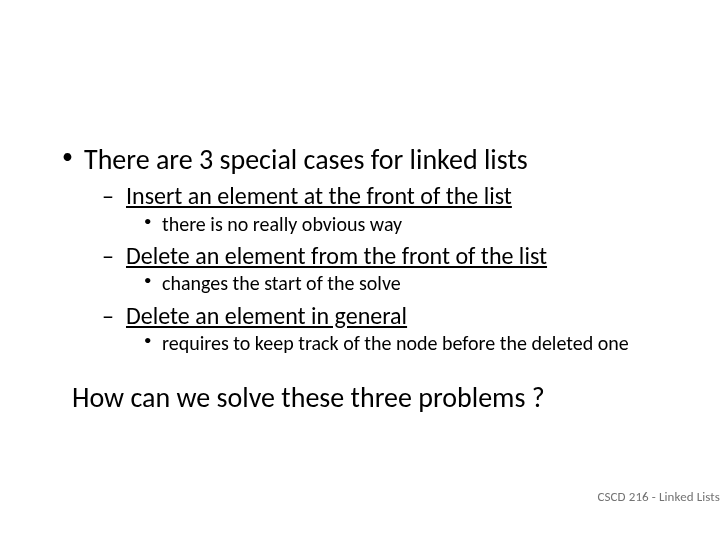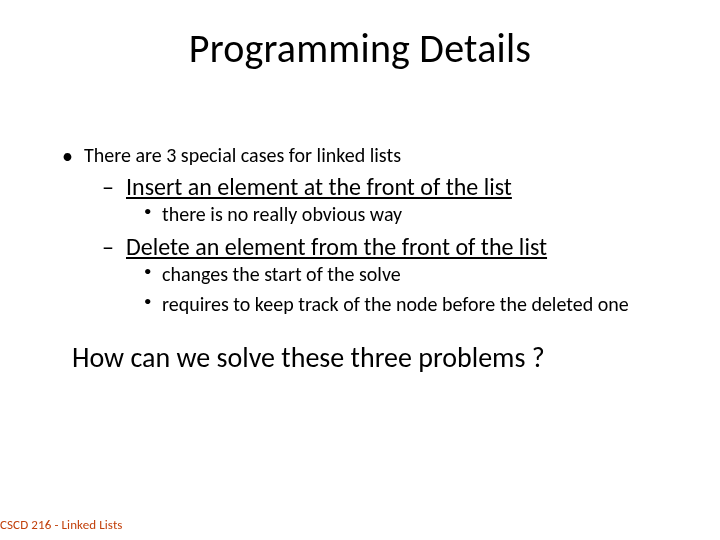--- a/index.html
+++ b/index.html
@@ -24,21 +24,21 @@
     padding-top: 24px;
     letter-spacing: 0.2px;
   }
   .body {
     position: absolute;
     top: 144px;
     left: 60px;
     right: 48px;
   }
   .lvl1 {
-    font-size: 20px;
+    font-size: 28px;
     margin: 0 0 6px 0;
     padding-left: 24px;
     position: relative;
     line-height: 1.15;
   }
   .lvl1::before {
     content: "•";
     position: absolute;
     left: 2px;
     top: 0;
@@ -72,45 +72,45 @@
     top: 0;
     font-size: 15px;
   }
   .closing {
     font-size: 28px;
     margin: 26px 0 0 12px;
     line-height: 1.15;
   }
   .footer {
     position: absolute;
-    bottom: 8px;
+    bottom: 36px;
     width: 100%;
-    text-align: left;
+    text-align: right;
     font-size: 13px;
-    color: #c2410c;
+    color: #737373;
     letter-spacing: 0.1px;
   }
 </style>
 </head>
 <body>
 
 <div class="slide">
 
-  <div class="title">Programming Details</div>
 
   <div class="body">
 
     <div class="lvl1">There are 3 special cases for linked lists</div>
 
     <div class="lvl2">Insert an element at the front of the list</div>
     <div class="lvl3">there is no really obvious way</div>
 
     <div class="lvl2">Delete an element from the front of the list</div>
     <div class="lvl3">changes the start of the solve</div>
 
+    <div class="lvl2">Delete an element in general</div>
     <div class="lvl3">requires to keep track of the node before the deleted one</div>
 
     <div class="closing">How can we solve these three problems ?</div>
 
   </div>
 
   <div class="footer">CSCD 216 - Linked Lists</div>
 
 </div>
 

